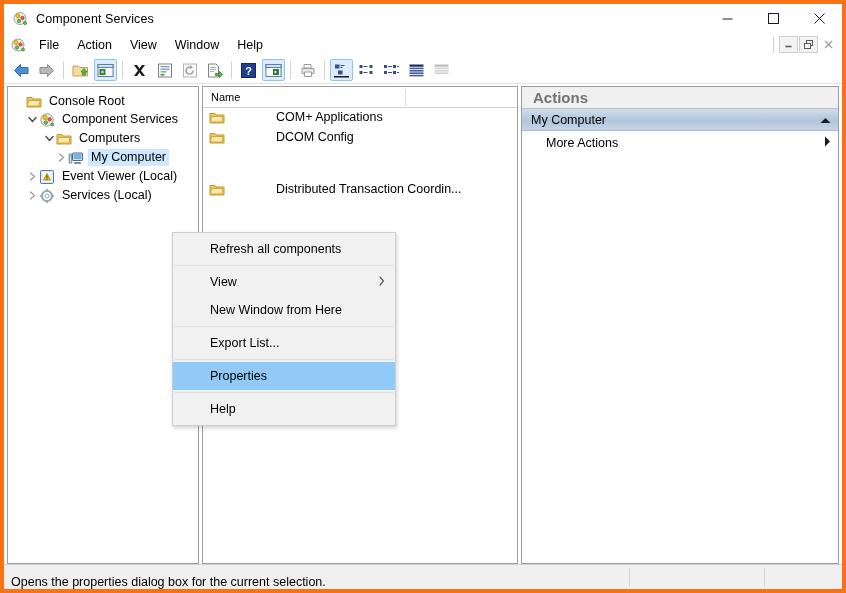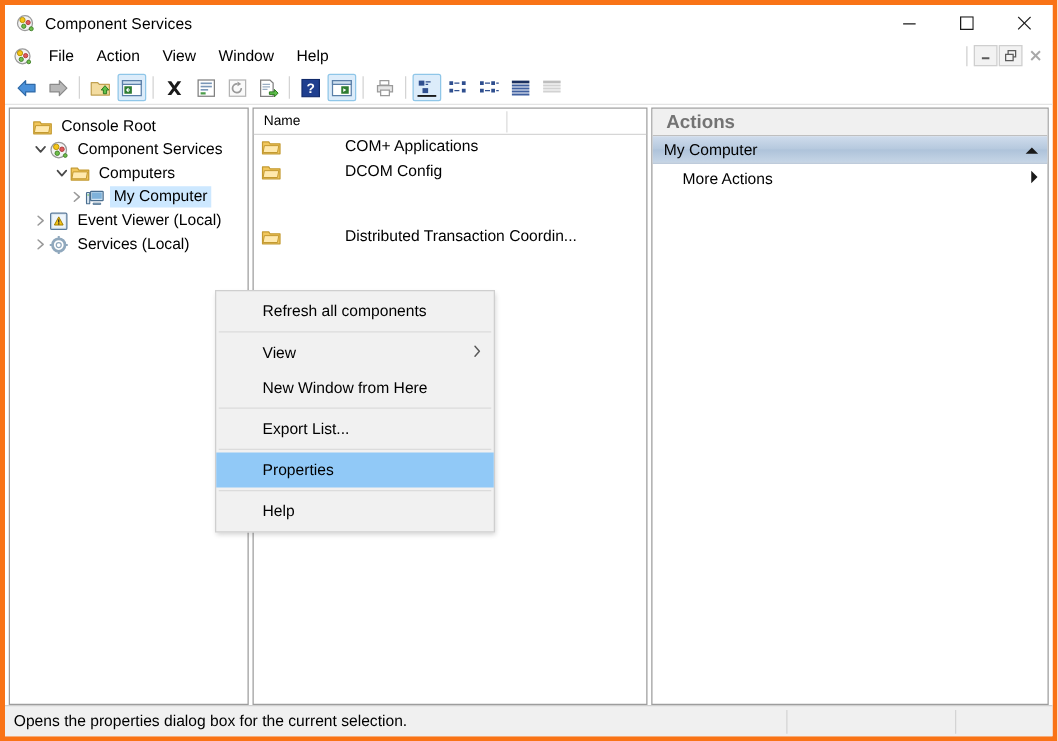--- a/index.html
+++ b/index.html
@@ -144,21 +144,21 @@
     position: relative; white-space: nowrap;
   }
   .ctx-item.highlight { background: #91c9f7; }
   .ctx-sep { height: 1px; background: #dcdcdc; margin: 2px 2px; }
   .ctx-arrow { position: absolute; right: 10px; top: 50%; transform: translateY(-50%); }
 
   
   .statusbar {
     height: 25px; flex: 0 0 25px;
     background: #f0f0f0; border-top: 1px solid #d0d0d0;
-    display: flex; align-items: center; position: relative;
+    display: flex; align-items: flex-end; position: relative;
     font-size: 12.5px; color: #000;
   }
   .status-text { padding-left: 7px; }
   .status-div { position: absolute; top: 3px; width: 1px; height: 19px; background: #d4d4d4; }
 </style>
 </head>
 <body>
 
 <div class="app">
 

